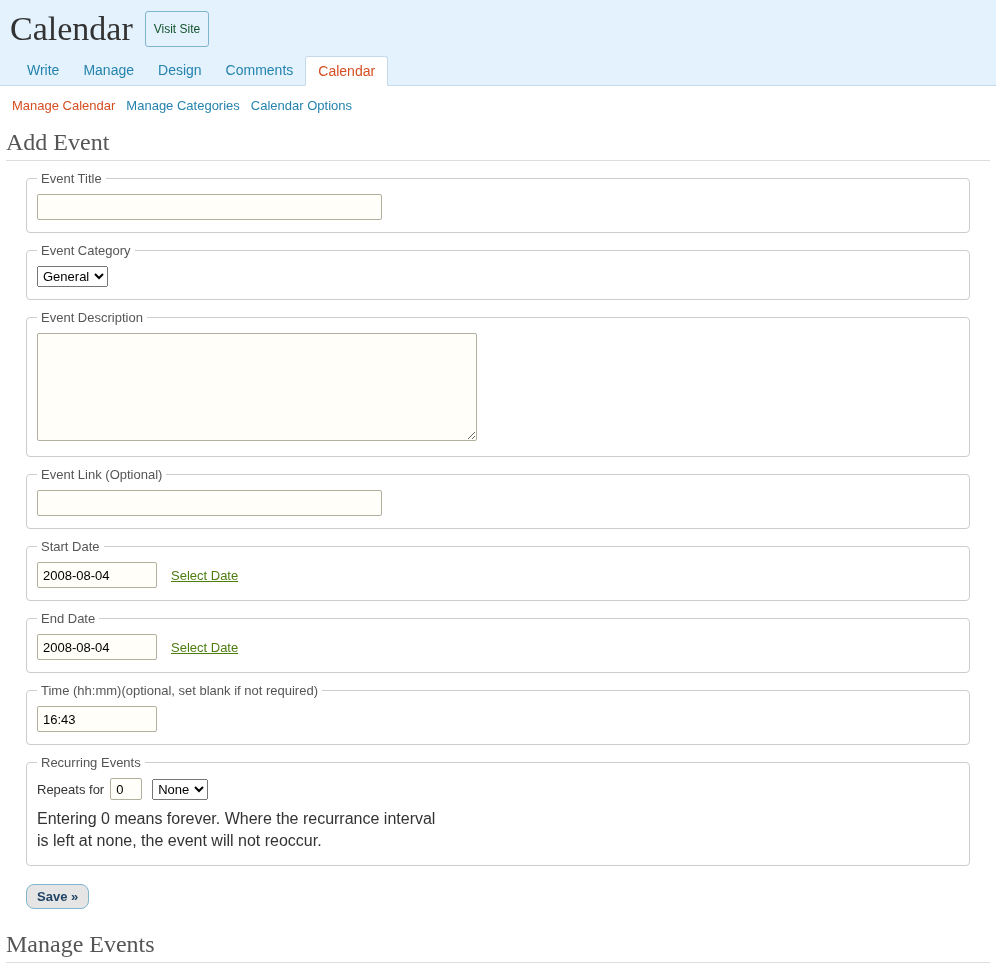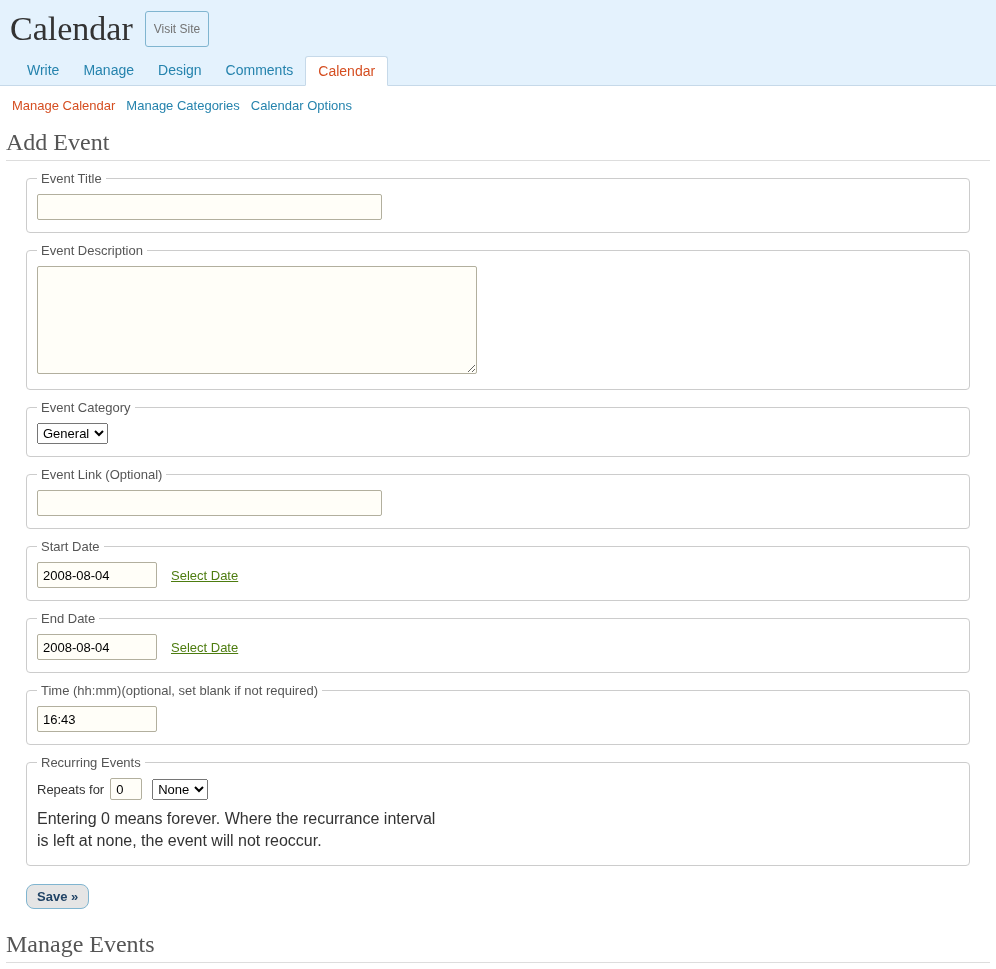--- a/index.html
+++ b/index.html
@@ -25,21 +25,21 @@
   font-size: 34px;
   font-weight: normal;
   color: #333;
 }
 .visit-site-btn {
   font-size: 12px;
   padding: 10px 8px;
   background: #e4f2fd;
   border: 1px solid #80b5d0;
   border-radius: 3px;
-  color: #737373;
+  color: #14532d;
   cursor: pointer;
   font-family: "Lucida Grande", Verdana, Arial, sans-serif;
 }
 .main-tabs {
   display: flex;
   gap: 0;
   padding-left: 5px;
   text-align: center;
 }
 .main-tab {
@@ -189,29 +189,29 @@
 <div class="content">
 
   <h2 class="section-title">Add Event</h2>
 
   <fieldset>
     <legend>Event Title</legend>
     <input type="text" class="input-wide" value="" style="">
   </fieldset>
 
   <fieldset>
-    <legend>Event Description</legend>
-    <textarea style=""></textarea>
-  </fieldset>
-
-  <fieldset>
     <legend>Event Category</legend>
     <select>
       <option>General</option>
     </select>
+  </fieldset>
+
+  <fieldset>
+    <legend>Event Description</legend>
+    <textarea style=""></textarea>
   </fieldset>
 
   <fieldset>
     <legend>Event Link (Optional)</legend>
     <input type="text" class="input-wide" value="" style="">
   </fieldset>
 
   <fieldset>
     <legend>Start Date</legend>
     <div class="inline-row">

